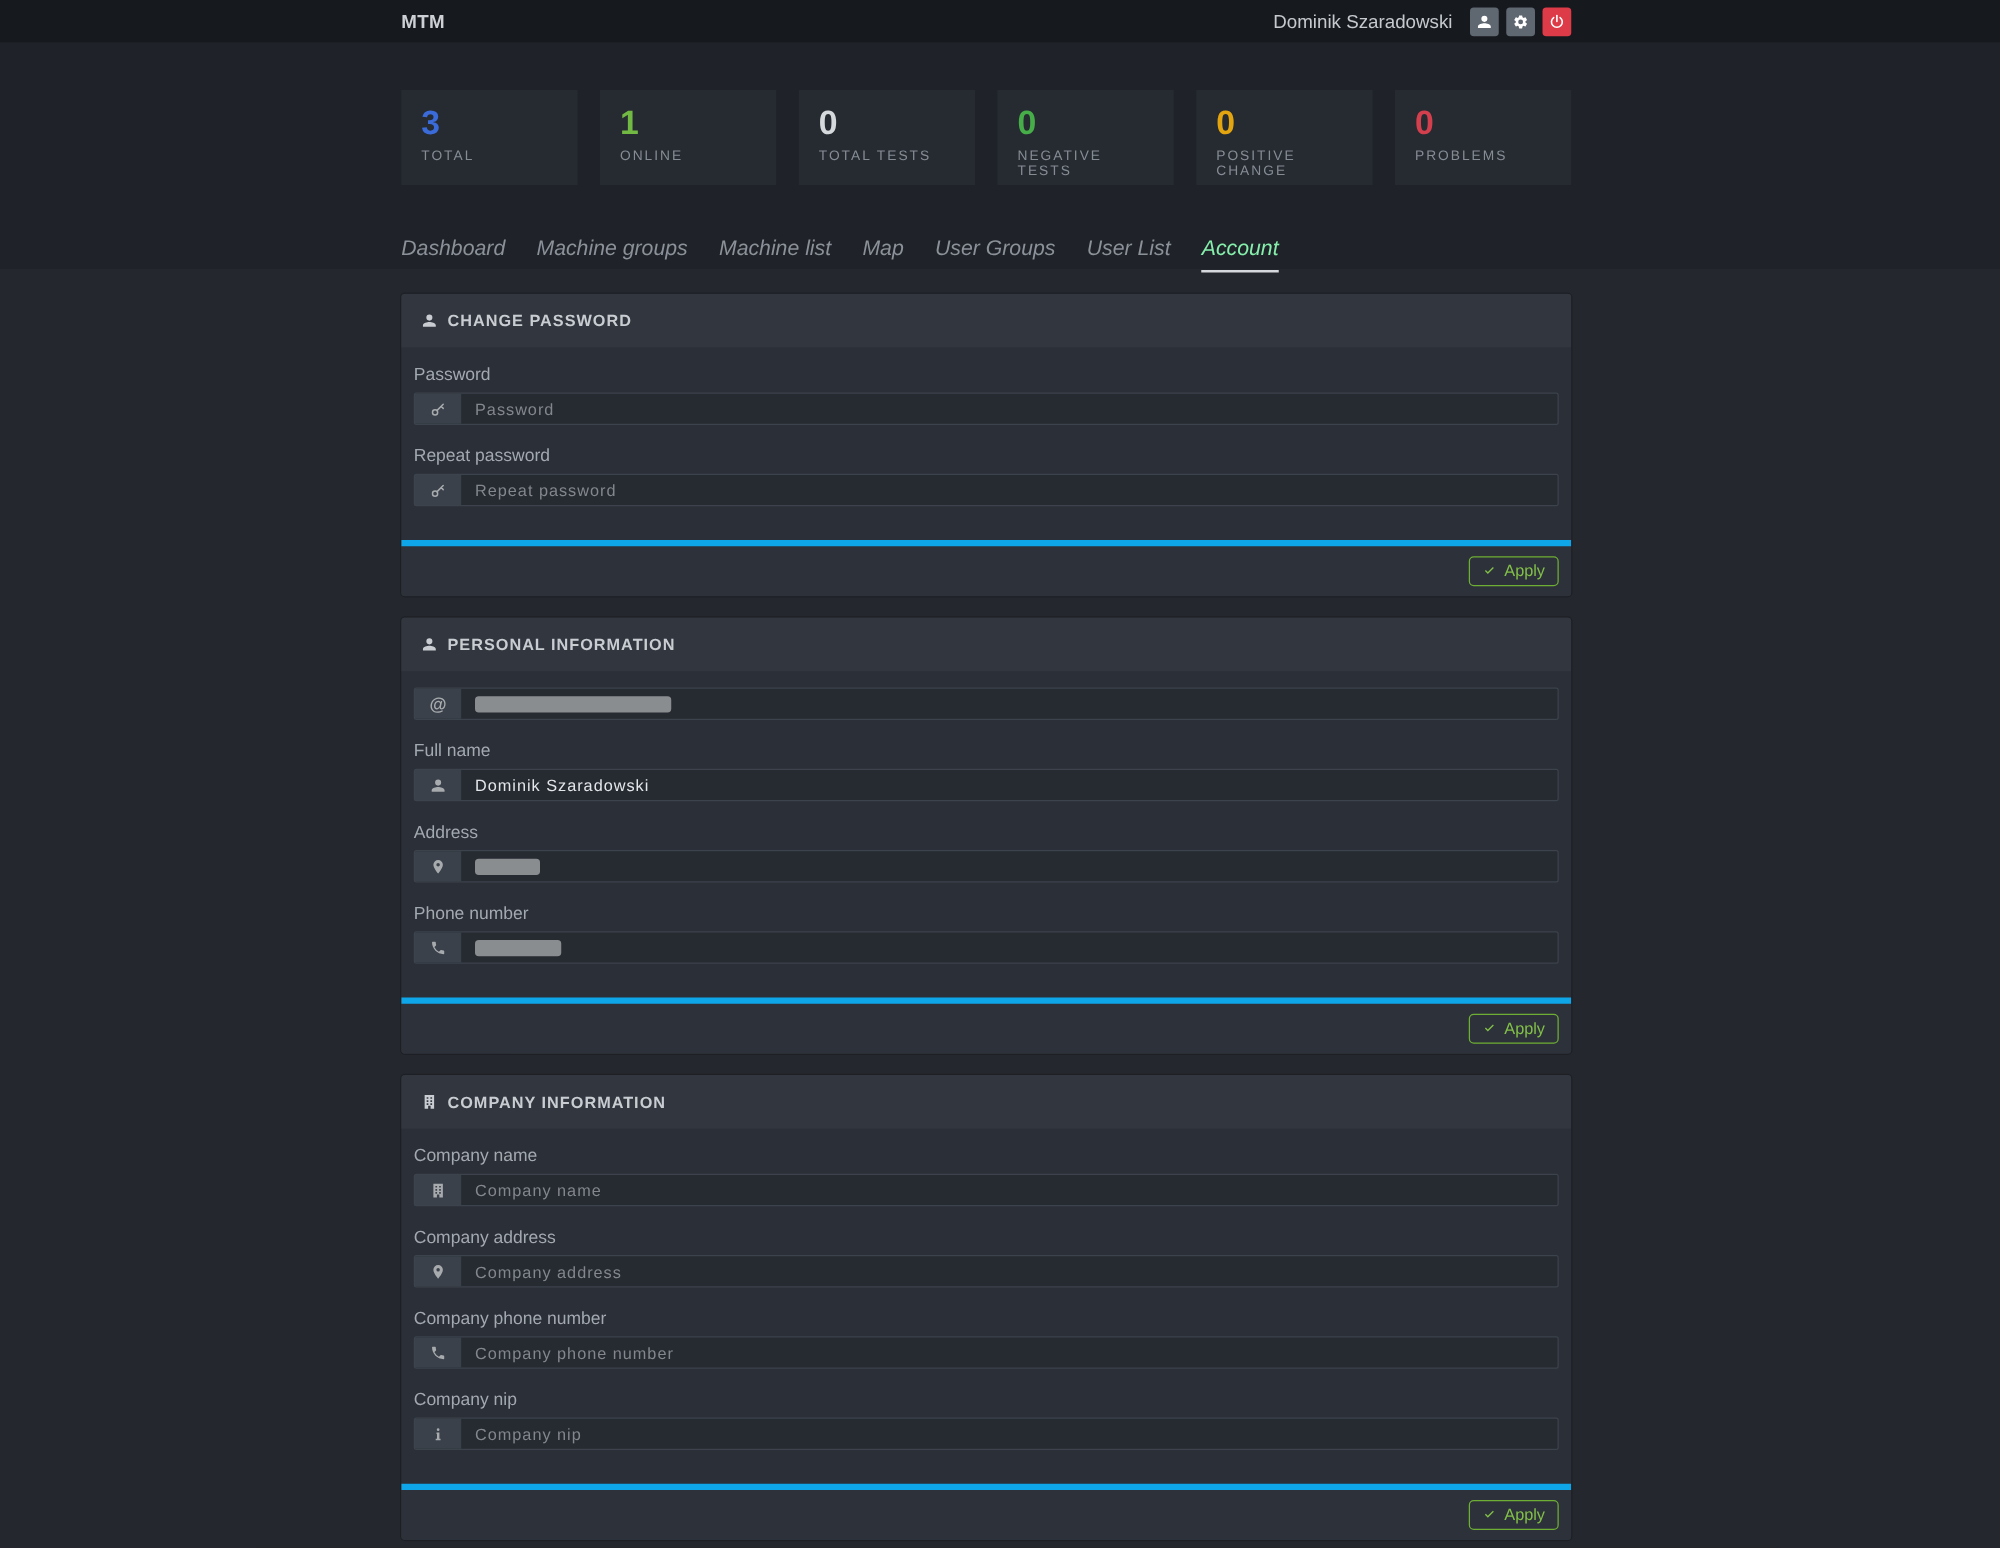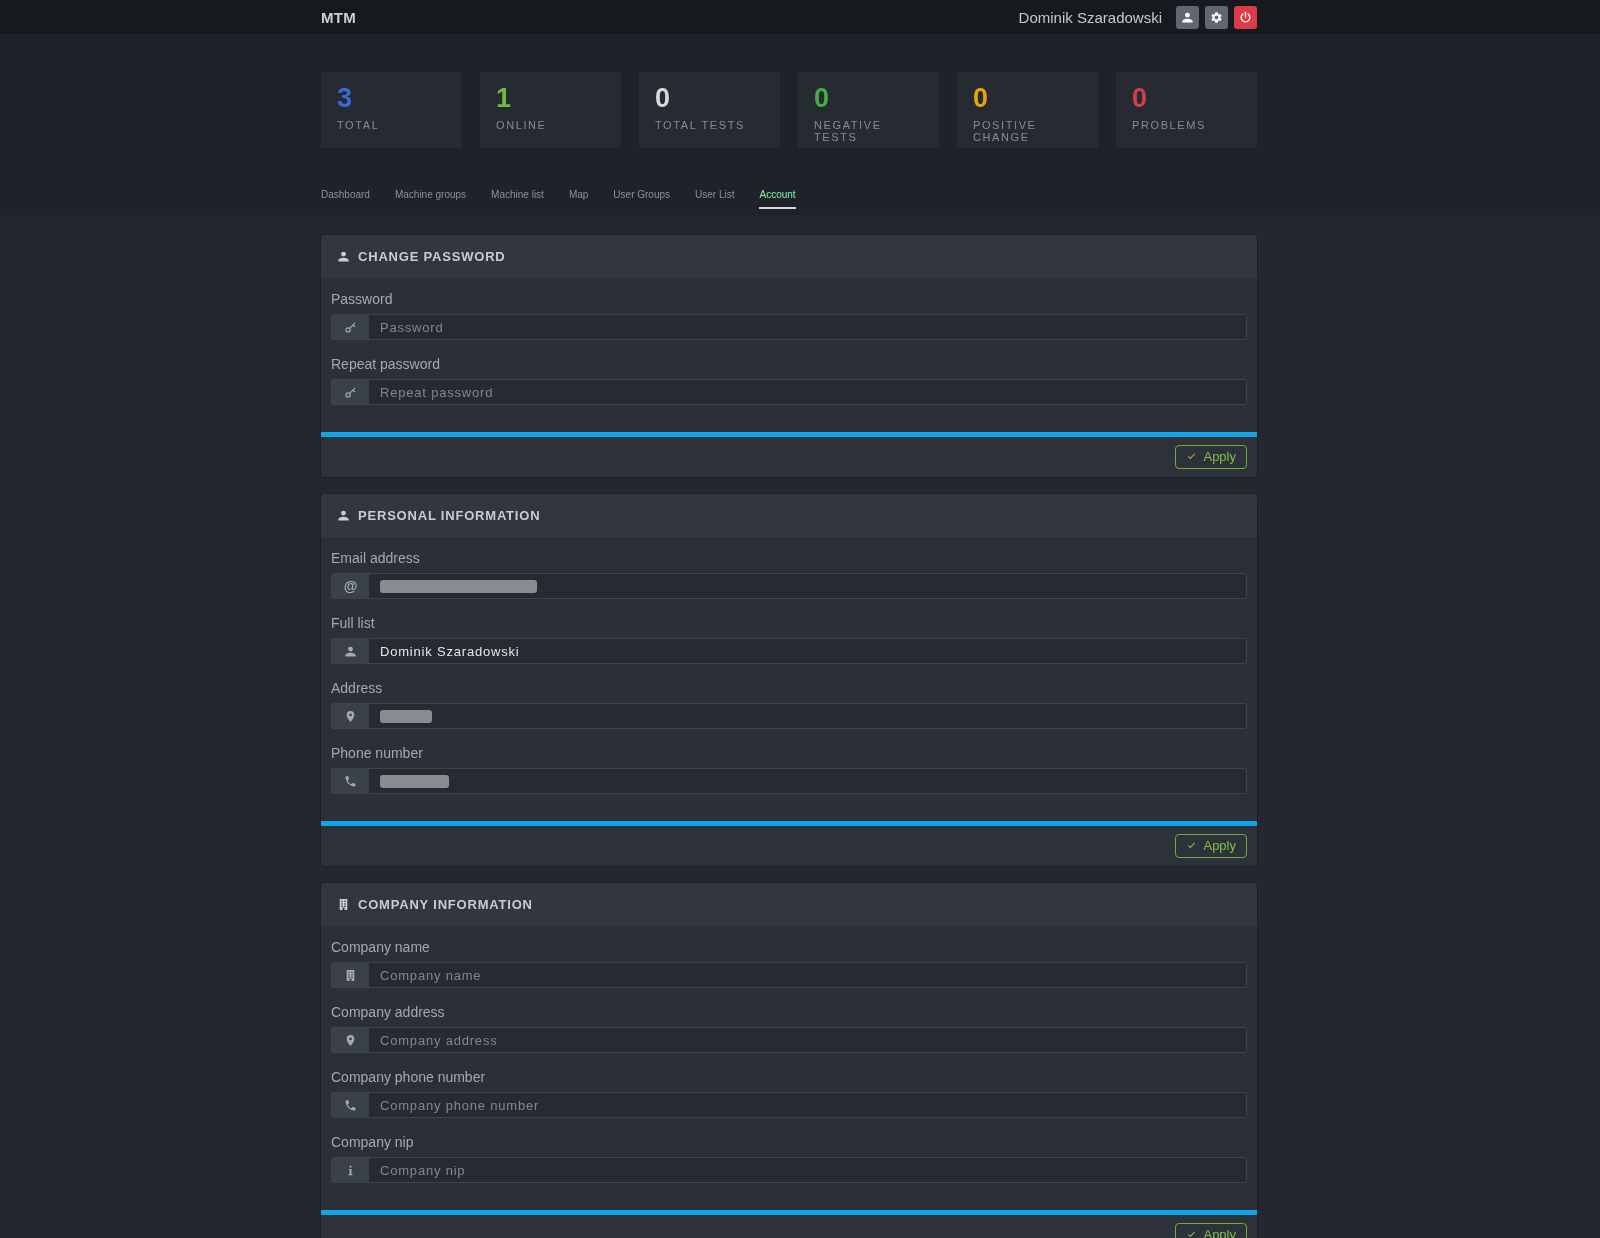--- a/index.html
+++ b/index.html
@@ -27,21 +27,21 @@
 
   
   .band { background:#1f2228; height:181px; }
   .cards { display:flex; gap:18px; padding-top:38px; }
   .card { flex:1; height:76px; background:#262b32; padding:11px 16px 0; }
   .card-num { font-size:27px; font-weight:700; line-height:1.15; }
   .card-label { margin-top:5px; font-size:11px; letter-spacing:1.6px; color:#868c94; }
 
   
   .tabs { display:flex; margin-top:41px; }
-  .tab { font-size:10px; color:#8b9199; margin-right:25px; padding-bottom:7px; cursor:pointer; }
+  .tab { font-size:17px; color:#8b9199; margin-right:25px; padding-bottom:7px; cursor:pointer;font-style:italic; }
   .tab.active { color:#86efac; border-bottom:2px solid #d5d8dc; }
 
   
   .content { background:#24272d; padding-top:20px; padding-bottom:24px; }
   .panel { background:#2b2f37; border-radius:3px; margin-bottom:17px; overflow:hidden;
            box-shadow:0 0 0 1px rgba(0,0,0,.18); }
   .panel-header { background:#31363f; padding:14px 16px; display:flex; align-items:center;text-align:center; }
   .panel-header svg { width:13px; height:13px; margin-right:8px; color:#c9cdd2; }
   .panel-title { font-size:13px; font-weight:700; letter-spacing:.8px; color:#c9cdd2; }
   .panel-body { padding:13px 10px 15px; }
@@ -194,32 +194,31 @@
       <div class="panel-header">
         <span style="display:flex;">
           <svg viewBox="0 0 24 24" fill="currentColor">
               <path d="M12 12a4.5 4.5 0 1 0 0-9 4.5 4.5 0 0 0 0 9zm0 2.2c-3.2 0-9.5 1.6-9.5 4.8V21h19v-2c0-3.2-6.3-4.8-9.5-4.8z"></path>
             </svg>
         </span>
         <span class="panel-title">PERSONAL INFORMATION</span>
       </div>
       <div class="panel-body">
         <div class="field">
-          <div class="field-label">Email address</div>
           <div class="input-group">
             <span class="addon">
                 <span class="at-glyph">@</span>
               </span>
             <div class="fake-input">
               <span class="blob blob-lg"></span>
             </div>
           </div>
         </div>
         <div class="field">
-          <div class="field-label">Full list</div>
+          <div class="field-label">Full name</div>
           <div class="input-group">
             <span class="addon">
               <svg viewBox="0 0 24 24" fill="currentColor">
                   <path d="M12 12a4.5 4.5 0 1 0 0-9 4.5 4.5 0 0 0 0 9zm0 2.2c-3.2 0-9.5 1.6-9.5 4.8V21h19v-2c0-3.2-6.3-4.8-9.5-4.8z"></path>
                 </svg>
             </span>
             <input type="text" class="tinput" value="Dominik Szaradowski" style="">
           </div>
         </div>
         <div class="field">

